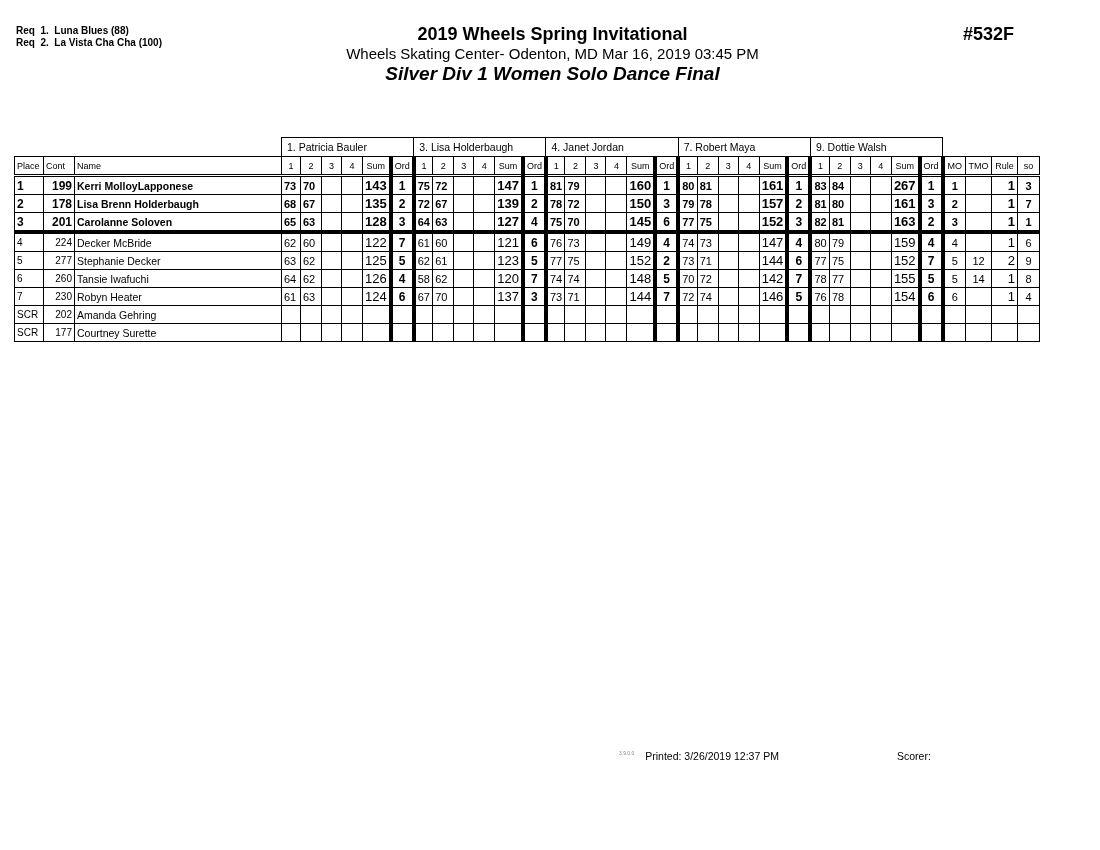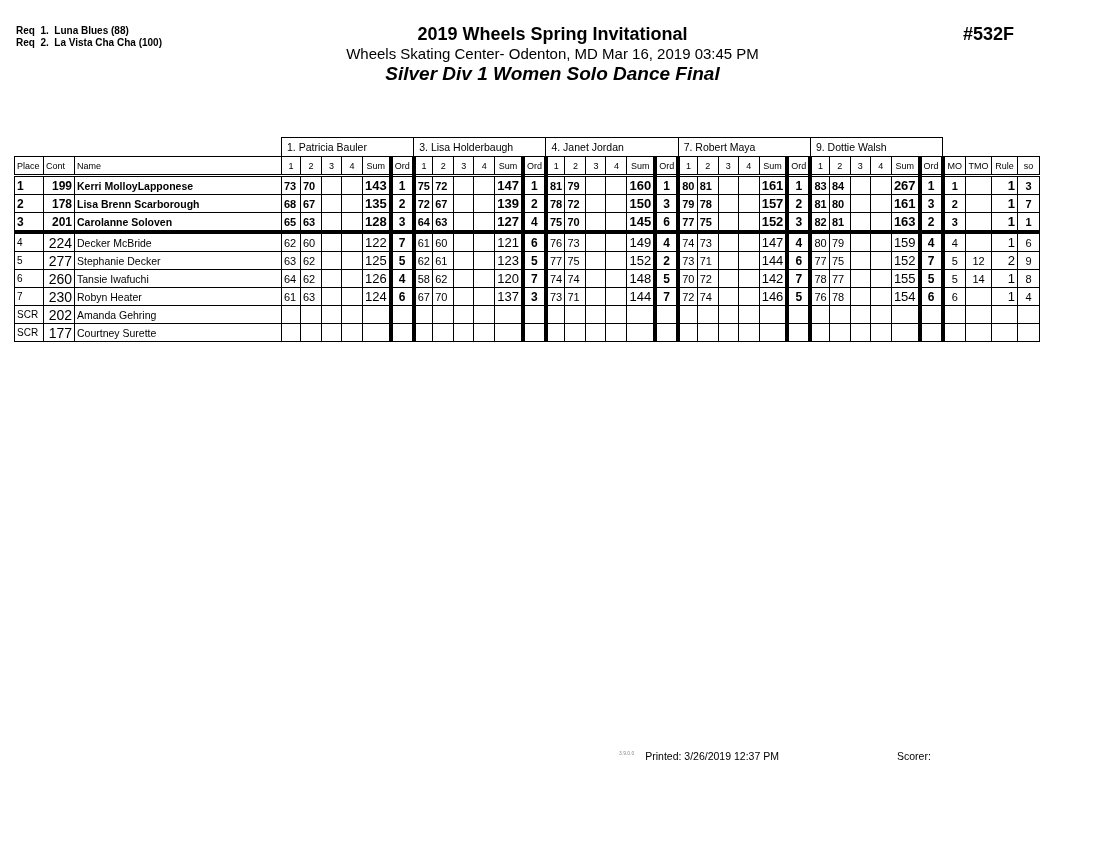--- a/index.html
+++ b/index.html
@@ -22,21 +22,21 @@
   td.num { text-align:right; font-size:13px; }
   td.sc { text-align:left; font-size:11px; }
   td.ord { text-align:center; font-weight:bold; font-size:12px; }
   td.thickL { border-left:4px solid #000 !important; }
   td.thickR { border-right:4px solid #000 !important; }
   tr.bold td { font-weight:bold; }
   tr.bold td.name { font-size:10.5px; }
   tr.sep td { border-bottom:4px solid #000; }
   td.place { text-align:left; font-size:10px; }
   tr.bold td.place { font-size:12px; }
-  td.cont { text-align:right; font-size:14px; }
+  td.cont { text-align:right; font-size:10px; }
   tr.bold td.cont { font-size:12px; text-align:right; }
   td.name { text-align:left; font-size:10.5px; }
   td.c { text-align:center; font-size:11px; }
   .footer { position:absolute; top:750px; left:619px; font-size:10.5px; }
   .footer .ver { font-size:5px; color:#888; vertical-align:top; margin-right:8px; }
   .scorer { position:absolute; top:750px; left:849px; font-size:10.5px;margin-left:48px; }
 </style>
 </head>
 <body>
 
@@ -178,21 +178,21 @@
         <td class="num">267</td>
         <td class="ord thickL thickR">1</td>
         <td class="c">1</td>
         <td class="c"></td>
         <td class="num">1</td>
         <td class="c">3</td>
       </tr>
       <tr class="bold ">
         <td class="place">2</td>
         <td class="cont">178</td>
-        <td class="name"> Lisa Brenn Scarborough</td>
+        <td class="name"> Lisa Brenn Holderbaugh</td>
         <td class="sc">68</td>
         <td class="sc">67</td>
         <td class="sc"></td>
         <td class="sc"></td>
         <td class="num">135</td>
         <td class="ord thickL thickR">2</td>
         <td class="sc thickL">72</td>
         <td class="sc">67</td>
         <td class="sc"></td>
         <td class="sc"></td>

